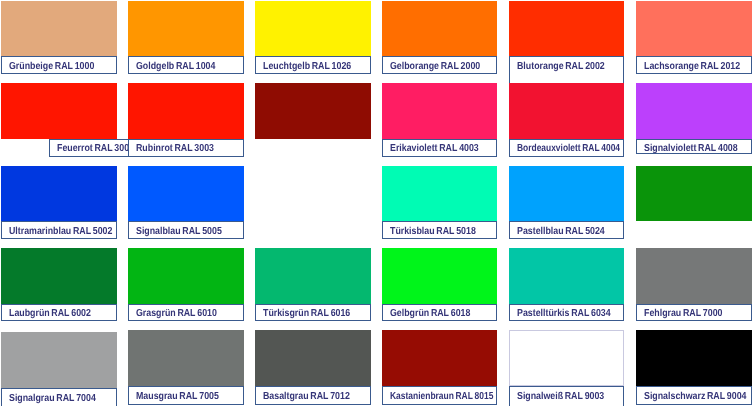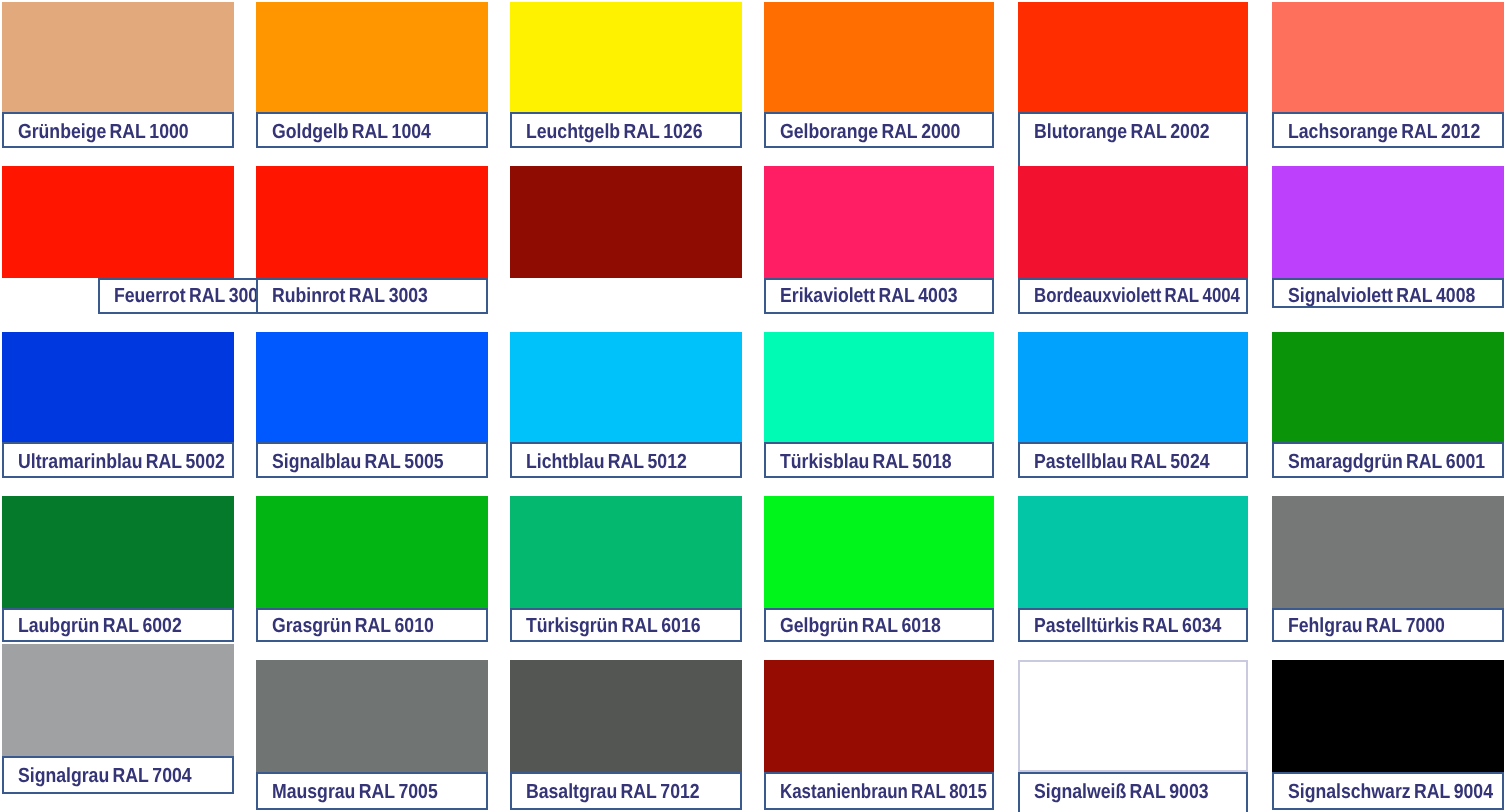--- a/index.html
+++ b/index.html
@@ -96,43 +96,34 @@
     <div class="label" style="top: 55.2px; width: 115.6px; height: 17.6px;">
       <span class="txt" style="top: 3.6px; word-spacing: -0.9px; transform: scaleX(0.8655);">Ultramarinblau RAL 5002</span>
     </div>
   </div>
     <div class="cell" style="left: 127.9px; top: 166px; width: 115.8px; height: 72.8px;">
     <div class="swatch" style="width: 115.8px; height: 55.2px; background: rgb(0, 89, 255);"></div>
     <div class="label" style="top: 55.2px; width: 115.8px; height: 17.6px;">
       <span class="txt" style="top: 3.6px; word-spacing: -0.9px; transform: scaleX(0.866);">Signalblau RAL 5005</span>
     </div>
   </div>
-    <div class="cell" style="left: 254.7px; top: 166px; width: 116.3px; height: 72.8px;">
-    <div class="swatch" style="width: 116.3px; height: 55.2px; background: rgb(0, 194, 251);"></div>
-    <div class="label" style="top: 55.2px; width: 116.3px; height: 17.6px;">
-      <span class="txt" style="top: 3.6px; word-spacing: -0.9px; transform: scaleX(0.866);">Lichtblau RAL 5012</span>
-    </div>
-  </div>
     <div class="cell" style="left: 381.7px; top: 166px; width: 115.6px; height: 72.8px;">
     <div class="swatch" style="width: 115.6px; height: 55.2px; background: rgb(0, 252, 180);"></div>
     <div class="label" style="top: 55.2px; width: 115.6px; height: 17.6px;">
       <span class="txt" style="top: 3.6px; word-spacing: -0.9px; transform: scaleX(0.866);">Türkisblau RAL 5018</span>
     </div>
   </div>
     <div class="cell" style="left: 509.2px; top: 166px; width: 115.2px; height: 72.8px; text-decoration: underline;">
     <div class="swatch" style="width: 115.2px; height: 55.2px; background: rgb(0, 162, 253);"></div>
     <div class="label" style="top: 55.2px; width: 115.2px; height: 17.6px;">
       <span class="txt" style="top: 3.6px; word-spacing: -0.9px; transform: scaleX(0.866);">Pastellblau RAL 5024</span>
     </div>
   </div>
     <div class="cell" style="left: 636px; top: 166px; width: 116px; height: 72.8px;">
     <div class="swatch" style="width: 116px; height: 55.2px; background: rgb(10, 148, 10);"></div>
-    <div class="label" style="top: 55.2px; width: 116px; height: 17.6px;">
-      <span class="txt" style="top: 3.6px; word-spacing: -0.9px; transform: scaleX(0.866);">Smaragdgrün RAL 6001</span>
-    </div>
   </div>
     <div class="cell" style="left: 1px; top: 247.7px; width: 115.6px; height: 73.7px;">
     <div class="swatch" style="width: 115.6px; height: 55.9px; background: rgb(4, 122, 42);"></div>
     <div class="label" style="top: 55.9px; width: 115.6px; height: 17.8px;">
       <span class="txt" style="top: 3.4px; word-spacing: -0.9px; transform: scaleX(0.866);">Laubgrün RAL 6002</span>
     </div>
   </div>
     <div class="cell" style="left: 127.9px; top: 247.7px; width: 99px; height: 73.7px;">
     <div class="swatch" style="width: 115.8px; height: 55.9px; background: rgb(2, 181, 19);"></div>
     <div class="label" style="top: 55.9px; width: 115.8px; height: 17.8px;">
@@ -156,21 +147,21 @@
     <div class="label" style="top: 55.9px; width: 115.2px; height: 17.8px;">
       <span class="txt" style="top: 3.4px; word-spacing: -0.9px; transform: scaleX(0.866);">Pastelltürkis RAL 6034</span>
     </div>
   </div>
     <div class="cell" style="left: 636px; top: 247.7px; width: 116px; height: 73.7px;">
     <div class="swatch" style="width: 116px; height: 55.9px; background: rgb(118, 120, 120);"></div>
     <div class="label" style="top: 55.9px; width: 116px; height: 17.8px;">
       <span class="txt" style="top: 3.4px; word-spacing: -0.9px; transform: scaleX(0.866);">Fehlgrau RAL 7000</span>
     </div>
   </div>
-    <div class="cell" style="left: 1px; top: 322px; width: 117px; height: 74.7px;">
+    <div class="cell" style="left: 1px; top: 332px; width: 117px; height: 74.7px;">
     <div class="swatch" style="width: 115.6px; height: 56.1px; background: rgb(160, 161, 162);"></div>
     <div class="label" style="top: 56.1px; width: 115.6px; height: 18.6px;">
       <span class="txt" style="top: 4px; word-spacing: -0.9px; transform: scaleX(0.866);">Signalgrau RAL 7004</span>
     </div>
   </div>
     <div class="cell" style="left: 127.9px; top: 330px; width: 115.8px; height: 74.7px;">
     <div class="swatch" style="width: 115.8px; height: 56.1px; background: rgb(112, 116, 114);"></div>
     <div class="label" style="top: 56.1px; width: 115.8px; height: 18.6px;">
       <span class="txt" style="top: 4px; word-spacing: -0.9px; transform: scaleX(0.866);">Mausgrau RAL 7005</span>
     </div>

